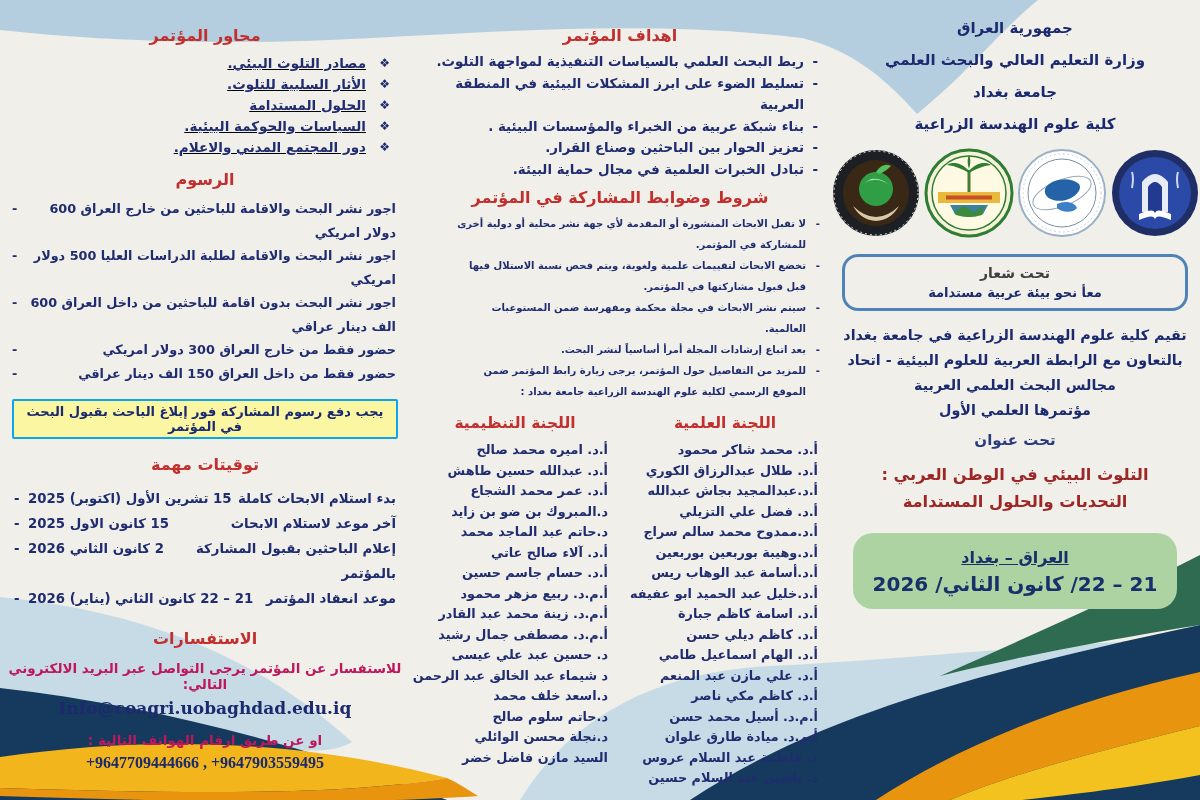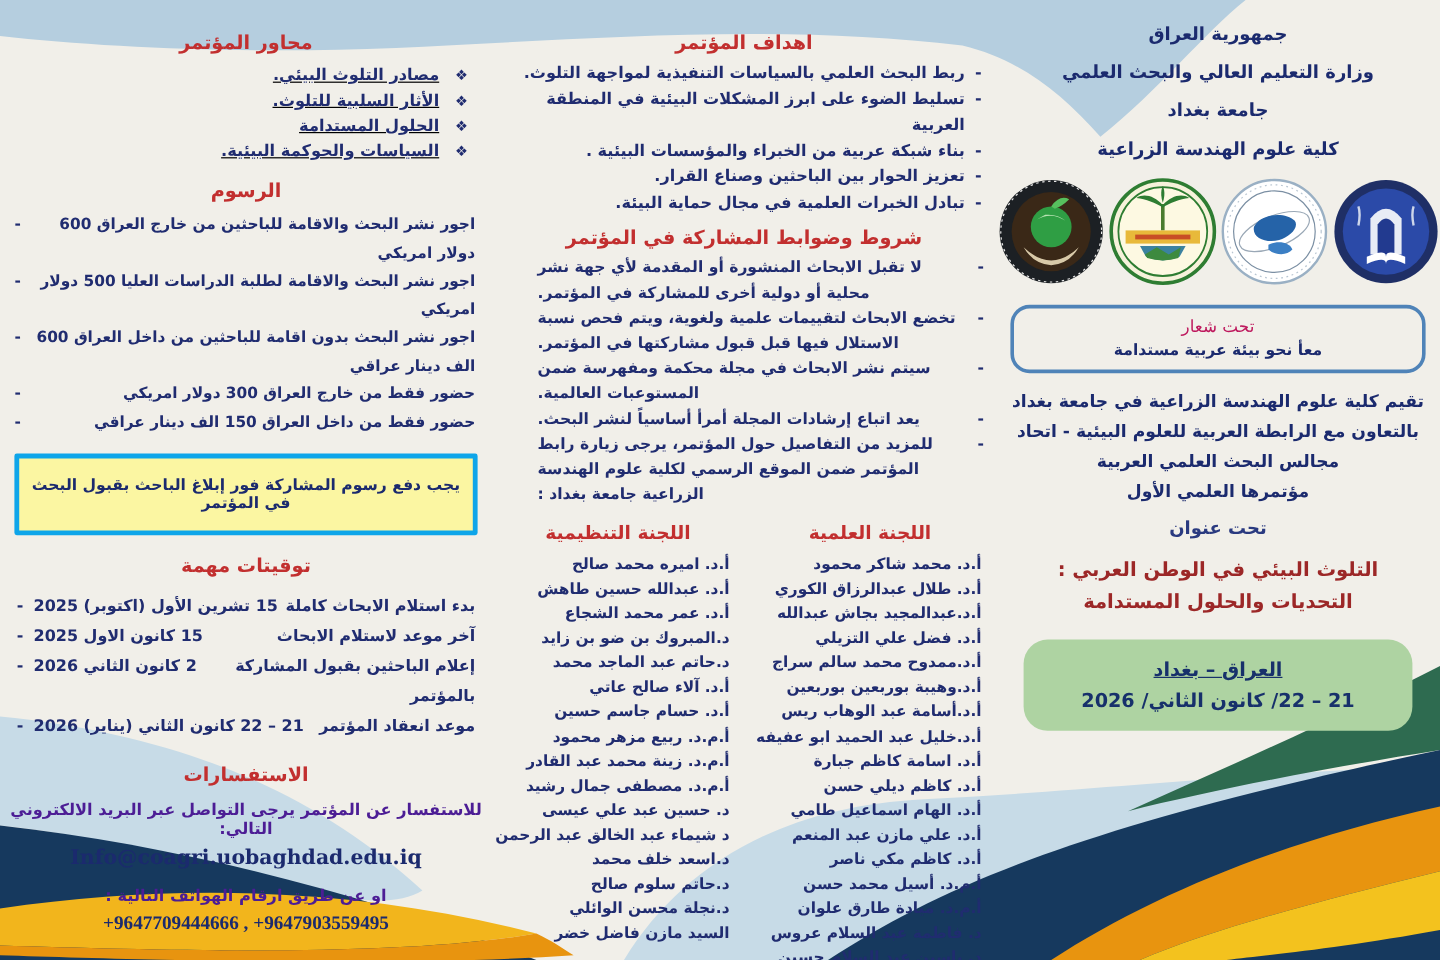--- a/index.html
+++ b/index.html
@@ -24,75 +24,75 @@
   
   .themes-title{margin-top:26px;}
   .themes-list{margin:8px 18px 0 30px;text-decoration:underline;}
   .themes-list li{position:relative;padding-right:26px;text-align:right;font-size:13.5px;line-height:21px;}
   .themes-list li::before{content:"\2756";position:absolute;right:2px;top:0;color:#202c70;font-size:12px;}
   .fees-title{margin-top:12px;}
   .fees-list{margin:8px 14px 0 6px;}
   .fees-list li{position:relative;padding-left:18px;text-align:right;font-size:12.8px;line-height:23.5px;}
   .fees-list li::after{content:"-";position:absolute;left:6px;top:0;color:#202c70;}
   .notice-box{
-    margin:14px 12px 0;border:4px solid #0ea5e9;background:#fbf6a2;
+    margin:14px 12px 0;border:2px solid #0ea5e9;background:#fbf6a2;
     text-align:center;color:#1b2a6e;font-weight:bold;font-size:13px;
-    padding:15px 4px;border-radius:2px;
+    padding:3px 4px;border-radius:2px;
   }
   .timings-title{margin-top:16px;}
   .timings-list{margin:12px 14px 0 10px;}
   .timing-row{position:relative;display:flex;justify-content:space-between;align-items:baseline;
     padding-left:18px;font-size:13.3px;line-height:25px;color:#202c70;font-weight:bold;}
   .timing-row::after{content:"-";position:absolute;left:4px;top:0;}
   .t-label{text-align:right;}
   .t-date{text-align:left;white-space:nowrap;}
   .inq-title{margin-top:18px;}
-  .inq-line{margin-top:12px;text-align:center;color:#4c1d95;font-weight:bold;font-size:13.5px;}
+  .inq-line{margin-top:12px;text-align:center;color:#be185d;font-weight:bold;font-size:13.5px;}
   .inq-email{margin-top:6px;text-align:center;color:#1b2a6e;font-weight:bold;font-size:17px;
     font-family:"DejaVu Serif", serif;direction:ltr;}
   .inq-line2{margin-top:14px;}
   .inq-phones{margin-top:6px;text-align:center;color:#1b2a6e;font-weight:bold;font-size:16px;
     font-family:Liberation Serif, serif;direction:ltr;}
 
   
   .obj-title{margin-top:26px;}
   .obj-list{margin:6px 10px 0 18px;}
   .obj-list li{position:relative;padding-right:16px;text-align:right;font-size:13.4px;line-height:21.5px;}
   .obj-list li::before{content:"-";position:absolute;right:2px;top:0;color:#202c70;}
   .cond-title{margin-top:8px;}
   .cond-list{margin:6px 8px 0 14px;}
-  .cond-list li{position:relative;padding-right:16px;text-align:left;font-size:13px;line-height:21px;margin-left:24px;}
+  .cond-list li{position:relative;padding-right:16px;text-align:right;font-size:10px;line-height:21px;margin-left:24px;}
   .cond-list li::before{content:"-";position:absolute;right:2px;top:0;color:#202c70;}
   .committees{display:flex;margin-top:12px;}
   .committee{width:50%;}
   .committee-title{font-size:15.5px;}
   .members{margin:8px 12px 0 4px;}
   .members li{text-align:right;font-size:12.8px;line-height:20.5px;white-space:nowrap;}
 
   
   .gov-lines{margin-top:12px;}
   .gov-lines li{text-align:center;font-size:15px;line-height:32px;color:#1b2a6e;}
   .logos-row{display:flex;flex-direction:row;justify-content:center;gap:3px;margin-top:8px;direction:ltr;}
   .logo{width:90px;height:90px;}
   .slogan-box{
     margin:16px 12px 0;border:3px solid #4f83b8;border-radius:16px;
     padding:8px 6px;text-align:center;
   }
-  .slogan-label{color:#be185d;font-weight:normal;font-size:14px;}
+  .slogan-label{color:#404040;font-weight:bold;font-size:14px;}
   .slogan-text{color:#1b2a6e;font-weight:bold;font-size:13px;margin-top:4px;}
   .intro-lines{margin-top:12px;}
   .intro-lines li{text-align:center;font-size:14.3px;line-height:25px;color:#1b2a6e;}
   .under-title{margin-top:8px;text-align:center;color:#2a3a80;font-weight:600;font-size:15px;letter-spacing:2px;}
   .conf-title{margin-top:12px;text-align:center;color:#9c2727;font-weight:bold;font-size:16.3px;line-height:27px;padding:0 16px;}
   .venue-box{
     width:312px;margin:18px auto 0;background:#aed3a2;border-radius:20px;
     text-align:center;padding:12px 6px;position:relative;
   }
   .venue-loc{color:#17306b;font-weight:bold;font-size:16px;line-height:26px;text-decoration:underline;}
-  .venue-date{color:#17306b;font-weight:bold;font-size:16px;line-height:26px;}
+  .venue-date{color:#17306b;font-weight:bold;font-size:20px;line-height:26px;}
 </style>
 </head>
 <body>
 
 <div class="page">
 
   <svg class="bg" width="1200" height="800" viewBox="0 0 1200 800" aria-hidden="true">
 
     <path d="M0,0 H1038 C1003,28 967,74 917,114 C884,77 851,50 802,38 C640,18 470,34 330,40 C210,45 90,40 0,30 Z" fill="#b5cedf"></path>
 
@@ -115,20 +115,21 @@
     <path d="M1200,726 L1200,775 C1118,790 1056,796 1022,800 L950,800 C1006,776 1086,754 1200,726 Z" fill="#f3c21e"></path>
   </svg>
 
   <div class="panel panel-left">
     <h2 class="sec-title themes-title">محاور المؤتمر</h2>
     <ul class="themes-list">
         <li>مصادر التلوث البيئي.</li>
         <li>الأثار السلبية للتلوث.</li>
         <li>الحلول المستدامة</li>
         <li>السياسات والحوكمة البيئية.</li>
+        <li>دور المجتمع المدني والاعلام.</li>
       </ul>
 
     <h2 class="sec-title fees-title">الرسوم</h2>
     <ul class="fees-list">
         <li>اجور نشر البحث والاقامة للباحثين من خارج العراق 600 دولار امريكي</li>
         <li>اجور نشر البحث والاقامة لطلبة الدراسات العليا 500 دولار امريكي</li>
         <li>اجور نشر البحث بدون اقامة للباحثين من داخل العراق 600 الف دينار عراقي</li>
         <li>حضور فقط من خارج العراق 300 دولار امريكي</li>
         <li>حضور فقط من داخل العراق 150 الف دينار عراقي</li>
       </ul>

